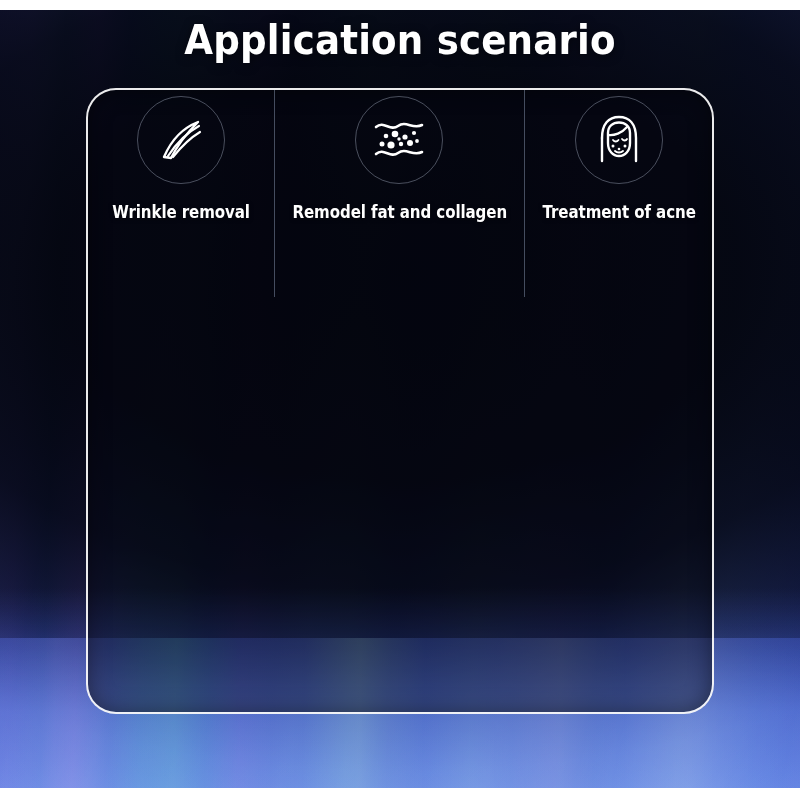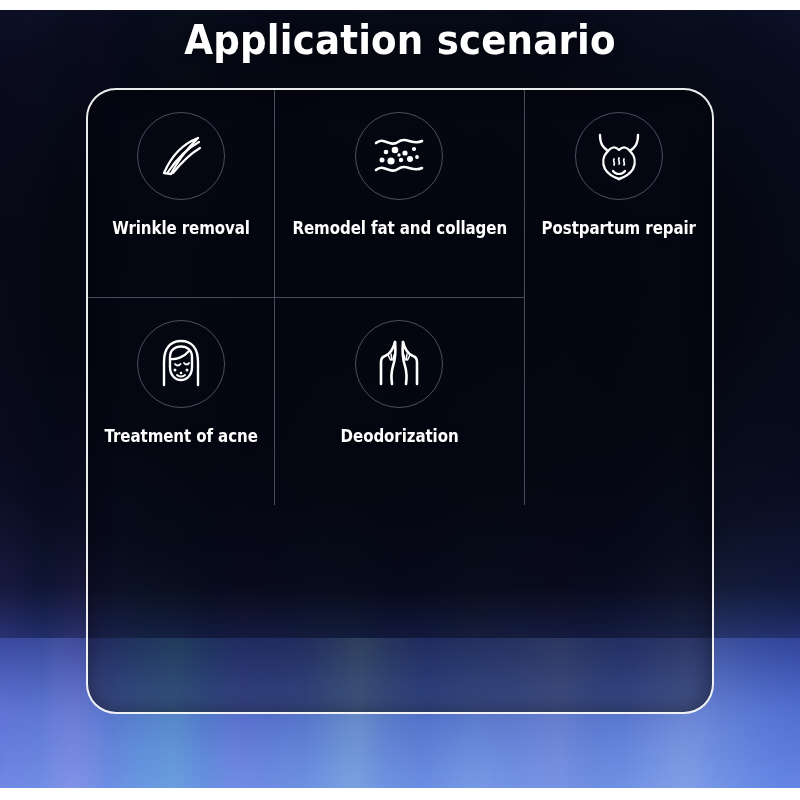--- a/index.html
+++ b/index.html
@@ -204,21 +204,21 @@
     display: grid;
     grid-template-columns: 1fr 1fr 1fr;
     grid-template-rows: 1fr 1fr 1fr;
   }
   .cell {
     position: relative;
     display: flex;
     flex-direction: column;
     align-items: center;
     justify-content: flex-start;
-    padding-top: 22px;
+    padding-top: 6px;
     box-sizing: border-box;
   }
   
   .cell:not(:nth-child(3n)) { border-right: 1px solid rgba(168,186,214,0.40); }
   .cell:nth-child(n+4)      { border-top:   1px solid rgba(168,186,214,0.40); }
 
   .icon-circle {
     width: 88px;
     height: 88px;
     border-radius: 50%;
@@ -300,34 +300,20 @@
             <circle class="solid" cx="20" cy="29" r="3.6"></circle>
             <circle class="solid" cx="30" cy="28" r="2.2"></circle>
             <circle class="solid" cx="39" cy="27" r="3.0"></circle>
             <circle class="solid" cx="46" cy="25" r="1.9"></circle>
             <circle class="solid" cx="28" cy="23" r="1.7"></circle>
           </svg>
         </div>
         <div class="cell-label">Remodel fat and collagen</div>
       </div>
 
-      <div class="cell">
-        <div class="icon-circle">
-          <svg width="52" height="54" viewBox="0 0 52 54">
-            <path d="M7 6 C7 16 11 19 15 22 C10 27 9 34 12 40 C15 45 20 48 26 50" stroke-width="2.4"></path>
-            <path d="M45 6 C45 16 41 19 37 22 C42 27 43 34 40 40 C37 45 32 48 26 50" stroke-width="2.4"></path>
-            <path d="M15 22 C18 18 22 17 26 21 C30 17 34 18 37 22" stroke-width="2.2"></path>
-            <path d="M20 42 C23 46 29 46 32 42" stroke-width="2.2"></path>
-            <path d="M21 30 C19.5 32.5 22.5 33.5 21 36" stroke-width="1.7"></path>
-            <path d="M26 29 C24.5 31.5 27.5 32.5 26 35" stroke-width="1.7"></path>
-            <path d="M31 30 C29.5 32.5 32.5 33.5 31 36" stroke-width="1.7"></path>
-          </svg>
-        </div>
-        <div class="cell-label">Postpartum repair</div>
-      </div>
 
 
 
       <div class="cell">
         <div class="icon-circle">
           <svg width="50" height="54" viewBox="0 0 50 54">
             <path d="M8 25 C8 11 14.5 4 25 4 C35.5 4 42 11 42 25 L42 48" stroke-width="2.4"></path>
             <path d="M8 25 L8 48" stroke-width="2.4"></path>
             <path d="M14 20 C14 13 19 9.5 25 9.5 C31 9.5 36 13 36 20 L36 30 C36 38 31 43 25 43 C19 43 14 38 14 30 Z" stroke-width="2.4"></path>
             <path d="M14 22 C20 23 28 20 33 14" stroke-width="2.2"></path>
@@ -335,34 +321,17 @@
             <path d="M28 26 C29.5 28 32 28 33 26" stroke-width="1.8"></path>
             <circle class="solid" cx="19" cy="33" r="1.5"></circle>
             <circle class="solid" cx="31" cy="33" r="1.5"></circle>
             <circle class="solid" cx="25" cy="36" r="1.3"></circle>
             <path d="M21 38 C23 40 27 40 29 38" stroke-width="1.8"></path>
           </svg>
         </div>
         <div class="cell-label">Treatment of acne</div>
       </div>
 
-      <div class="cell">
-        <div class="icon-circle">
-          <svg width="52" height="52" viewBox="0 0 52 52">
-            <path d="M22 4 C20 12 17 16 12 18 C9 19 8 21 8 24 L8 46" stroke-width="2.6"></path>
-            <path d="M22 4 C23 14 22 22 20 28 C18.5 33 18 39 19 46" stroke-width="2.6"></path>
-            <path d="M30 4 C32 12 35 16 40 18 C43 19 44 21 44 24 L44 46" stroke-width="2.6"></path>
-            <path d="M30 4 C29 14 30 22 32 28 C33.5 33 34 39 33 46" stroke-width="2.6"></path>
-            <path d="M15 17 L17.5 22" stroke-width="1.5"></path>
-            <path d="M18 16 L18.8 22" stroke-width="1.5"></path>
-            <path d="M21 17 L19.8 22" stroke-width="1.5"></path>
-            <path d="M37 17 L34.5 22" stroke-width="1.5"></path>
-            <path d="M34 16 L33.2 22" stroke-width="1.5"></path>
-            <path d="M31 17 L32.2 22" stroke-width="1.5"></path>
-          </svg>
-        </div>
-        <div class="cell-label">Deodorization</div>
-      </div>
 
 
     </div>
   </div>
 </div>
 
 </body></html>

